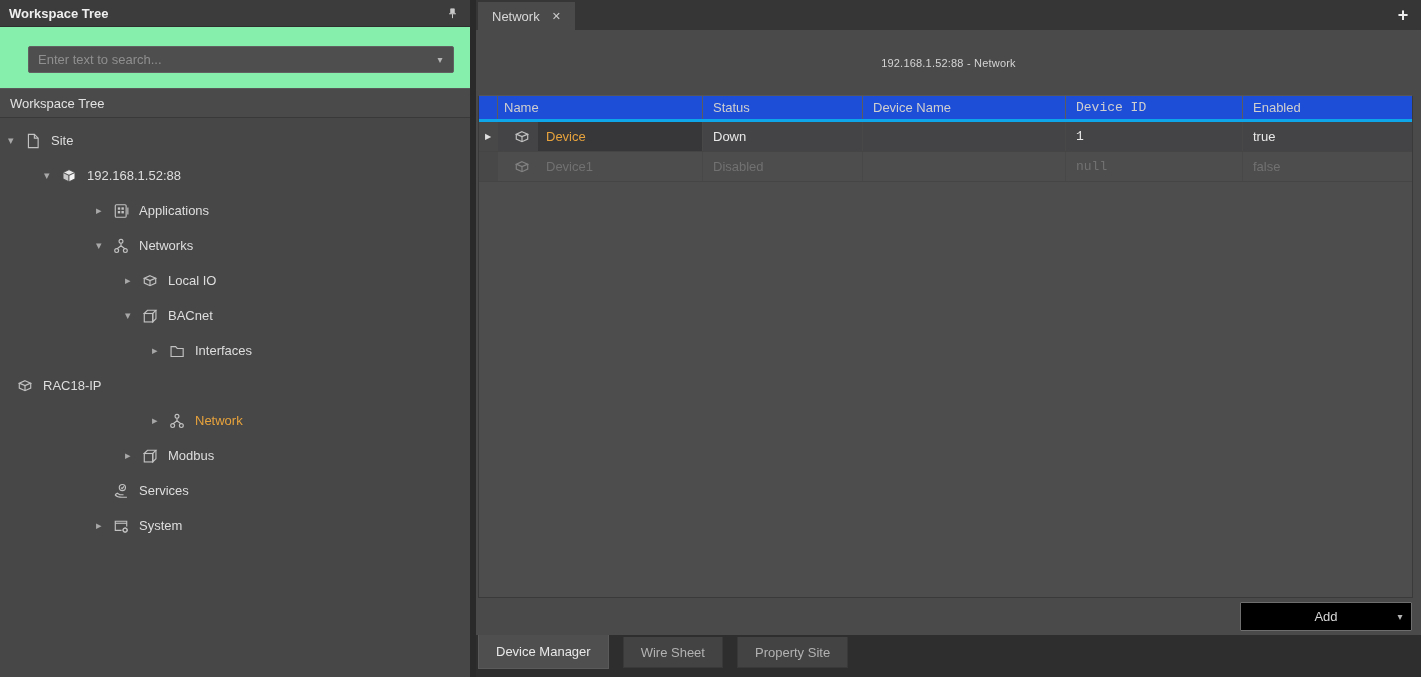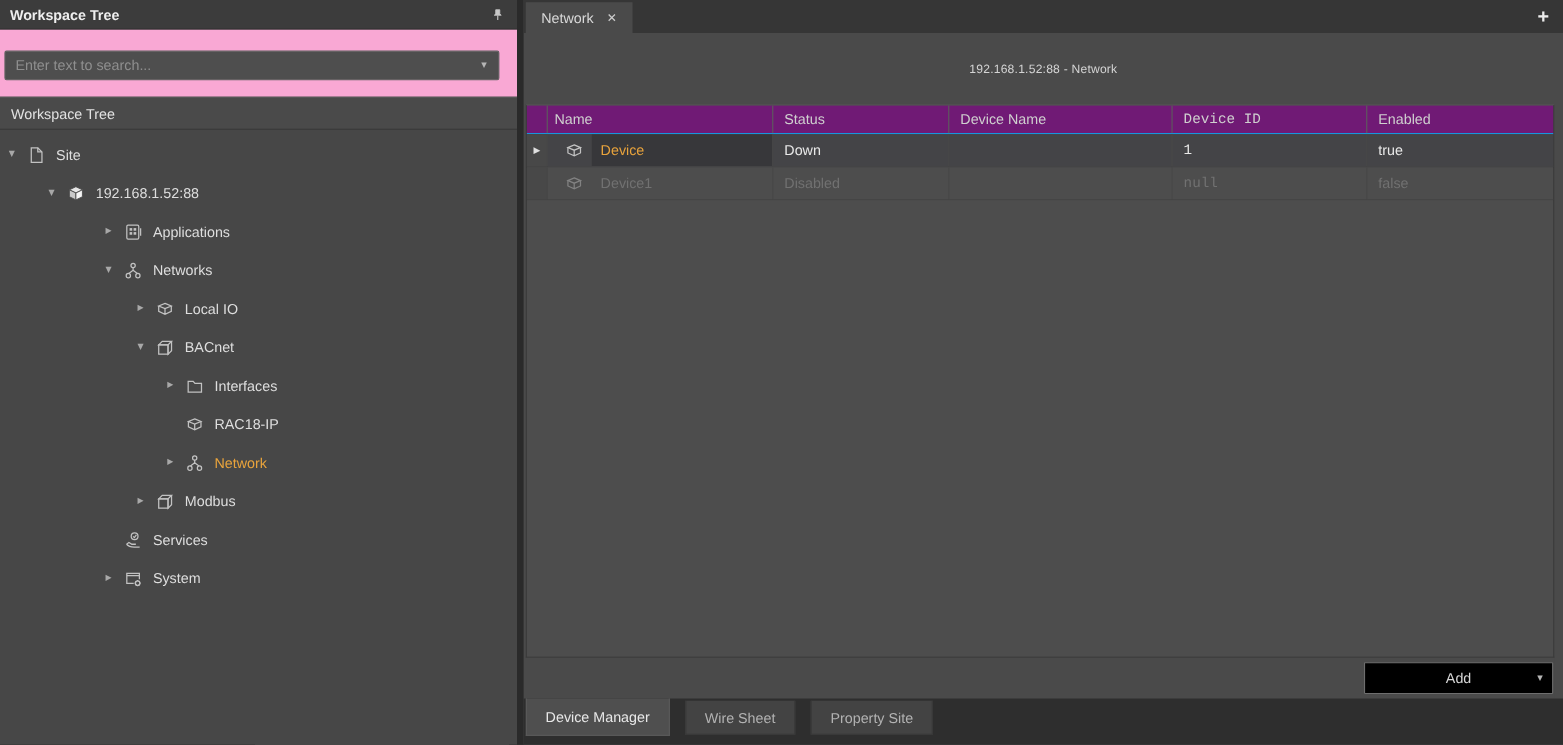--- a/index.html
+++ b/index.html
@@ -7,21 +7,21 @@
   body {
     font-family:"Liberation Sans","DejaVu Sans",sans-serif;
     font-size:13px; background:#2d2d2d; color:#dcdcdc; position:relative;
     -webkit-font-smoothing:antialiased;
   }
   
   .left-panel { position:absolute; left:0; top:0; width:470px; height:677px; background:#474747; }
   .panel-header { height:27px; background:#3c3c3c; display:flex; align-items:center; padding:0 9px; border-bottom:1px solid #2f2f2f; }
   .panel-header .title { font-weight:bold; color:#efefef; flex:1; }
   .pin-btn { width:18px; height:18px; display:flex; align-items:center; justify-content:center; cursor:pointer; }
-  .search-area { height:61px; background:#f9a8d4; padding:19px 16px 0 4px; }
+  .search-area { height:61px; background:#86efac; padding:19px 16px 0 28px; }
   .search-box { height:27px; background:#4e4e4e; border:1px solid #616161; border-radius:2px; display:flex; align-items:stretch; }
   .search-box input { flex:1; background:transparent; border:none; outline:none; color:#cfcfcf; font:inherit; padding:0 9px; }
   .search-box input::placeholder { color:#8f8f8f; opacity:1; }
   .caret { width:26px; display:flex; align-items:center; justify-content:center; color:#b5b5b5; font-size:10px; cursor:pointer; }
   .section-row { height:30px; background:#4a4a4a; border-top:1px solid #585858; border-bottom:1px solid #393939; display:flex; align-items:center; padding:0 10px; color:#e2e2e2; }
   .tree { padding-top:5px; }
   .tree-row { position:relative; height:35px; display:flex; align-items:center; cursor:pointer; }
   .row-highlight { position:absolute; top:0; bottom:0; right:4px; background:#393939; }
   .tree-row > * { position:relative; z-index:1; }
   .expander { width:17px; display:inline-flex; justify-content:flex-start; color:#a8a8a8; font-size:11px; line-height:1; }
@@ -35,21 +35,21 @@
   .right-panel { position:absolute; left:476px; top:0; right:0; bottom:0; background:#4a4a4a; }
   .tab-bar { position:absolute; left:0; top:0; right:0; height:30px; background:#363636; }
   .doc-tab { position:absolute; left:2px; top:2px; height:28px; background:#4a4a4a; display:flex; align-items:center; gap:12px; padding:0 14px; cursor:pointer; }
   .doc-tab .tab-label { color:#d8d8d8; }
   .doc-tab .tab-close { color:#cccccc; font-size:11px; font-weight:bold; cursor:pointer; }
   .new-tab { position:absolute; right:6px; top:3px; width:24px; height:24px; display:flex; align-items:center; justify-content:center; color:#ececec; font-size:18px; font-weight:bold; cursor:pointer; }
   .title-area { position:absolute; left:0; top:30px; right:0; height:65px; display:flex; align-items:center; justify-content:center; }
   .view-title { font-size:11px; color:#d4d4d4; letter-spacing:.2px; }
   
   .grid { position:absolute; left:2px; top:95px; right:8px; height:503px; background:#4d4d4d; border:1px solid #3a3a3a; border-top:1px solid #565656; display:flex; flex-direction:column; }
-  .grid-header { display:flex; height:26px; background:#701a75; border-bottom:1px solid #0ea5e9; flex:0 0 auto; }
+  .grid-header { display:flex; height:26px; background:#1d4ed8; border-bottom:3px solid #0ea5e9; flex:0 0 auto; }
   .gh-cell { display:flex; align-items:center; color:#cfcfcf; padding-left:10px; border-right:1px solid #5c5c5c; cursor:pointer; }
   .gh-cell.indicator { padding:0; cursor:default; }
   .gh-cell.c-name { padding-left:6px; }
   .grid-row { display:flex; height:30px; border-bottom:1px solid #454545; flex:0 0 auto; cursor:pointer; }
   .gr-cell { display:flex; align-items:center; padding-left:10px; border-right:1px solid #484848; color:#e8e8e8; overflow:hidden; }
   .gr-cell.indicator { padding:0; justify-content:center; background:#484848; color:#e0e0e0; font-size:8px; }
   .gr-cell.c-name { padding:0; }
   .name-inner { display:flex; align-items:center; width:100%; height:100%; }
   .name-inner .spacer { width:16px; }
   .name-inner .row-icon { width:24px; display:inline-flex; align-items:center; }
@@ -164,21 +164,21 @@
       </div>
       <div class="tree-row" style="padding-left: 152px;">
         <span class="expander">▸</span>
         <span class="tree-icon">
           <svg viewBox="0 0 14 14" fill="none" stroke="#c2c2c2">
             <path d="M1.8 3.2h4l1.4 1.6h5.2v7H1.8z"></path>
           </svg>
         </span>
         <span class="tree-label">Interfaces</span>
       </div>
-      <div class="tree-row" style="padding-left: 152px;">
+      <div class="tree-row" style="">
         <span class="expander"></span>
         <span class="tree-icon">
           <svg viewBox="0 0 14 14" fill="none" stroke="#c2c2c2">
             <polygon points="7,2.4 12,4.5 7,6.6 2,4.5"></polygon>
             <path d="M2 4.5v4.3l5 2.3 5-2.3V4.5M7 6.6v4.5"></path>
           </svg>
         </span>
         <span class="tree-label">RAC18-IP</span>
       </div>
       <div class="tree-row selected" style="padding-left: 152px;">

